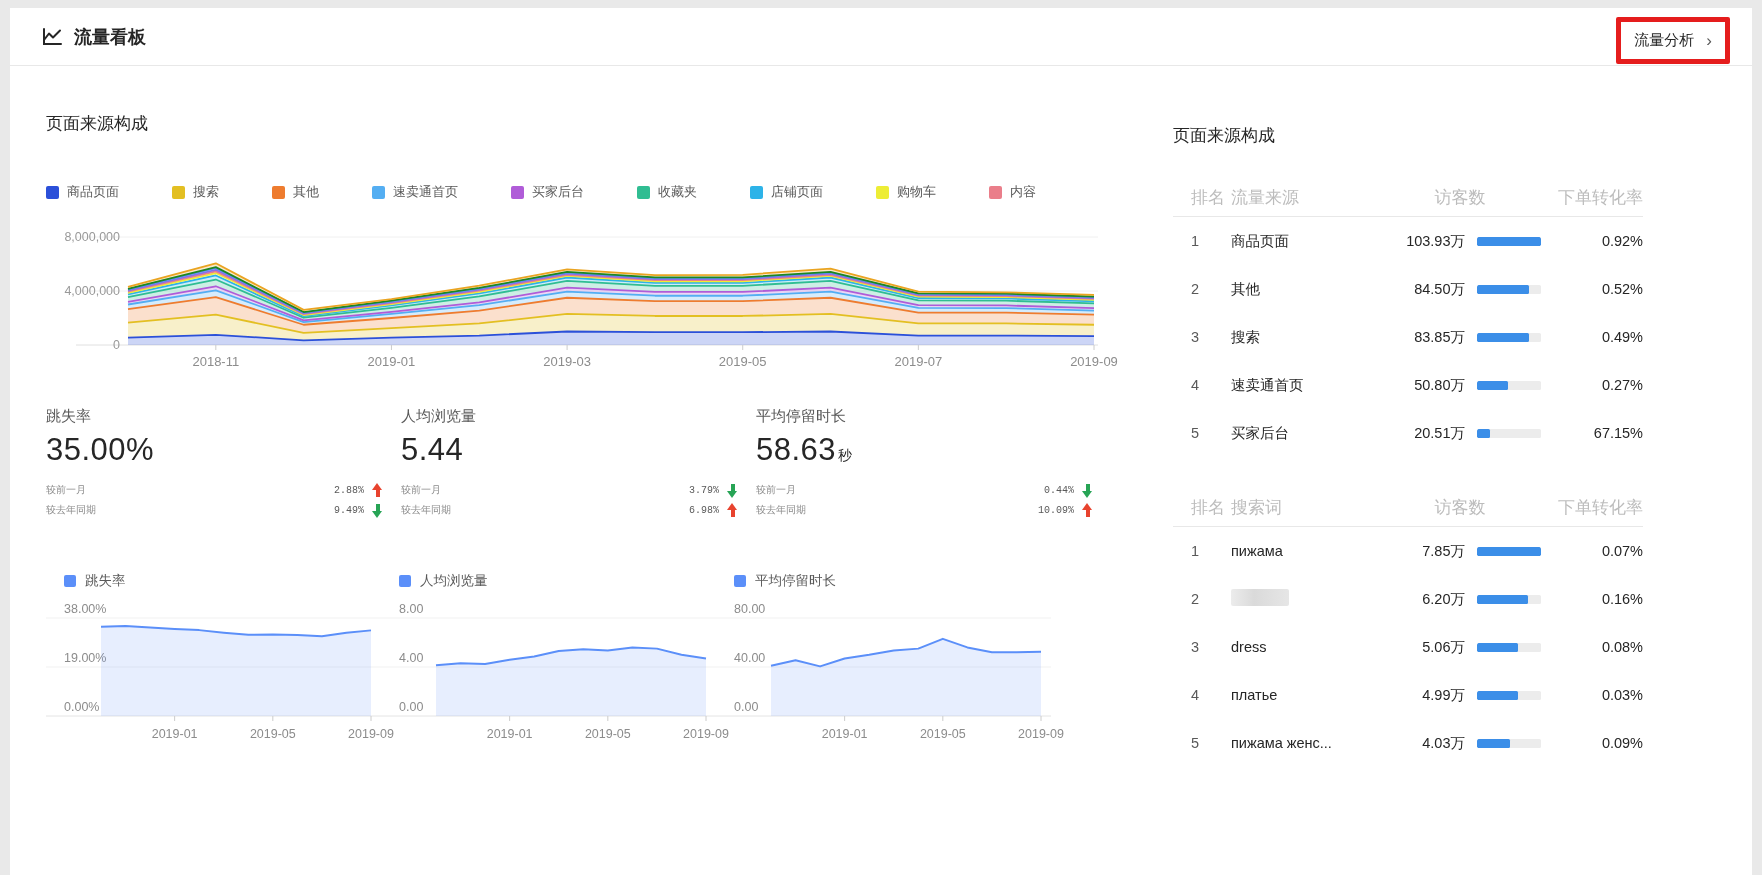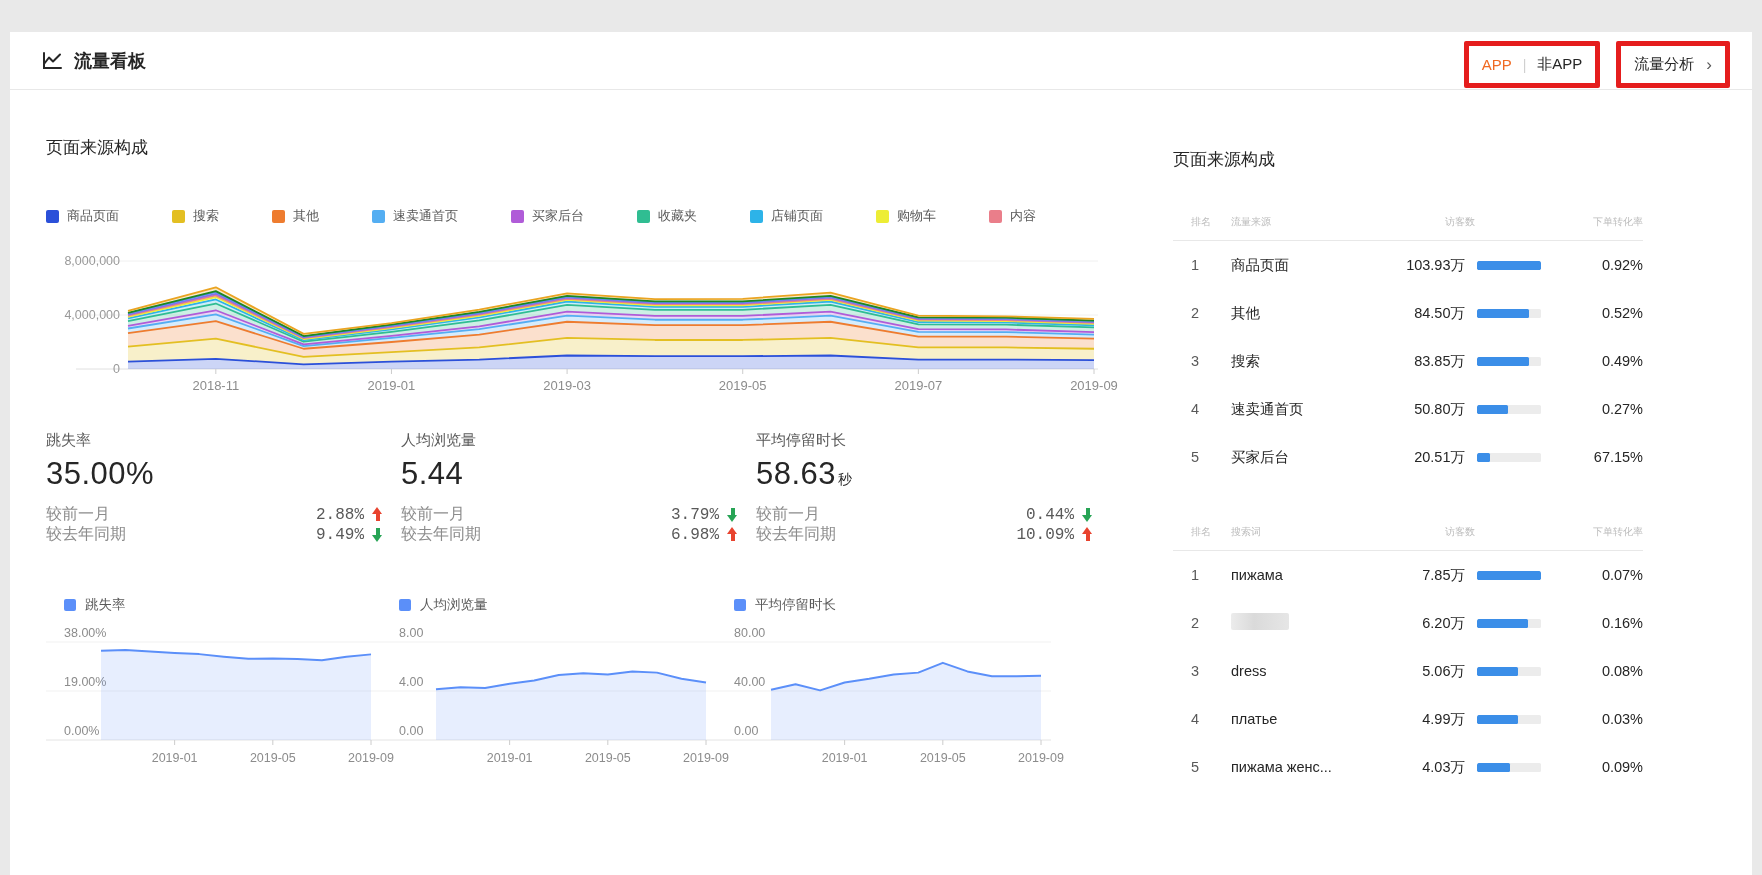--- a/index.html
+++ b/index.html
@@ -1,17 +1,17 @@
 <!DOCTYPE html>
 <html><head>
 <meta charset="utf-8">
 <style>
   * { margin:0; padding:0; box-sizing:border-box; }
   html,body { width:1762px; height:875px; background:#e9e9e9; font-family:"Liberation Sans","DejaVu Sans",sans-serif; overflow:hidden; }
-  .surface { position:absolute; top:8px; left:10px; right:10px; bottom:0; background:#fff;margin-top:24px; }
+  .surface { position:absolute; top:8px; left:10px; right:10px; bottom:0; background:#fff; }
 
   
   .topbar { height:58px; display:flex; align-items:center; padding:0 22px 0 30px; border-bottom:1px solid #e8e8e8; }
   .title-group { display:flex; align-items:center; gap:10px; }
   .page-title { font-size:18px; font-weight:bold; color:#262626; }
   .topbar-right { margin-left:auto; display:flex; align-items:center; gap:16px; }
   .red-box { border:5px solid #e51d1d; border-radius:2px; display:flex; align-items:center; padding:9px 13px; position:relative; top:4px; background:#fff; }
   .app-toggle { display:flex; align-items:center; font-size:15px; }
   .toggle-opt { cursor:pointer; }
   .toggle-opt.active { color:#f06a22; }
@@ -40,21 +40,21 @@
   svg text { font-family:"Liberation Sans","DejaVu Sans",sans-serif; }
 
   
   .kpi-row { display:flex; margin-top:28px; }
   .kpi-card { width:355px; flex:none; }
   .kpi-label { font-size:15px; color:#595959; }
   .kpi-value-line { margin-top:6px; }
   .kpi-value { font-size:31px; color:#262626; letter-spacing:0.5px; }
   .kpi-unit { font-size:14px; color:#262626; margin-left:2px; }
   .kpi-comps { margin-top:12px; }
-  .comp-row { display:grid; grid-template-columns:140px 1fr 24px; align-items:center; width:350px; height:20px; font-size:16px; }
+  .comp-row { display:grid; grid-template-columns:140px 1fr 24px; align-items:center; width:350px; height:20px; font-size:10px; }
   .comp-label { color:#8c8c8c; }
   .comp-value { color:#595959; text-align:right; padding-right:8px;font-family:Liberation Mono, monospace; }
   .arr { position:relative; width:11px; height:15px; display:inline-block; }
   .arr .tri { position:absolute; left:0; width:0; height:0; border-left:5.5px solid transparent; border-right:5.5px solid transparent; }
   .arr.up .tri { top:0; border-bottom:7px solid currentColor; }
   .arr.down .tri { bottom:0; border-top:7px solid currentColor; }
   .arr .stem { position:absolute; left:3.5px; width:4px; }
   .arr.up .stem { top:6px; height:8px; background:currentColor; }
   .arr.down .stem { bottom:6px; height:8px; background:currentColor; }
 
@@ -63,21 +63,21 @@
   .mini-block { width:335px; flex:none; }
   .mini-legend { display:flex; align-items:center; margin-left:18px; margin-bottom:8px; }
   .mini-swatch { width:12px; height:12px; border-radius:2px; margin-right:9px; }
   .mini-title { font-size:13.5px; color:#595959; }
 
   
   .panel-title-1 { margin-top:58px; }
   .panel-title-2 { margin-top:26px; }
   .rank-table { margin-top:32px; }
   .t-head, .t-row { display:grid; grid-template-columns:58px 138px 96px 86px 92px; align-items:center; }
-  .t-head { height:38px; font-size:10px; color:#bcbcbc; border-bottom:1px solid #e8e8e8; }
+  .t-head { height:38px; font-size:17px; color:#bcbcbc; border-bottom:1px solid #e8e8e8; }
   .t-row { height:48px; font-size:14.5px; }
   .th-rank, .td-rank { padding-left:18px; color:#595959; }
   .th-rank { color:#bcbcbc; }
   .td-name { color:#262626; white-space:nowrap; overflow:hidden; }
   .th-visitors { grid-column:3/5; text-align:center; }
   .td-visitors { text-align:right; color:#262626; }
   .td-bar { padding-left:12px; }
   .bar-track { display:block; width:64px; height:9px; background:#ececec; border-radius:1.5px; overflow:hidden; }
   .bar-fill { display:block; height:100%; background:#3b8ee8; border-radius:1.5px; }
   .th-conv, .td-conv { text-align:right; }
@@ -91,27 +91,20 @@
 
   <div class="topbar">
     <div class="title-group">
       <svg width="24" height="24" viewBox="0 0 24 24">
         <path d="M4 4 v15 h17" fill="none" stroke="#262626" stroke-width="2" stroke-linecap="round"></path>
         <path d="M4 15 L9 8.5 L13 12.5 L20 5.5" fill="none" stroke="#262626" stroke-width="2" stroke-linejoin="round" stroke-linecap="round"></path>
       </svg>
       <span class="page-title">流量看板</span>
     </div>
     <div class="topbar-right">
-      <div class="red-box">
-        <div class="app-toggle">
-          <span class="toggle-opt active">APP</span>
-          <span class="toggle-divider">|</span>
-          <span class="toggle-opt inactive">非APP</span>
-        </div>
-      </div>
       <div class="red-box">
         <div class="traffic-link">
           <span>流量分析</span>
           <span class="chevron">›</span>
         </div>
       </div>
     </div>
   </div>
 
   <div class="main">

